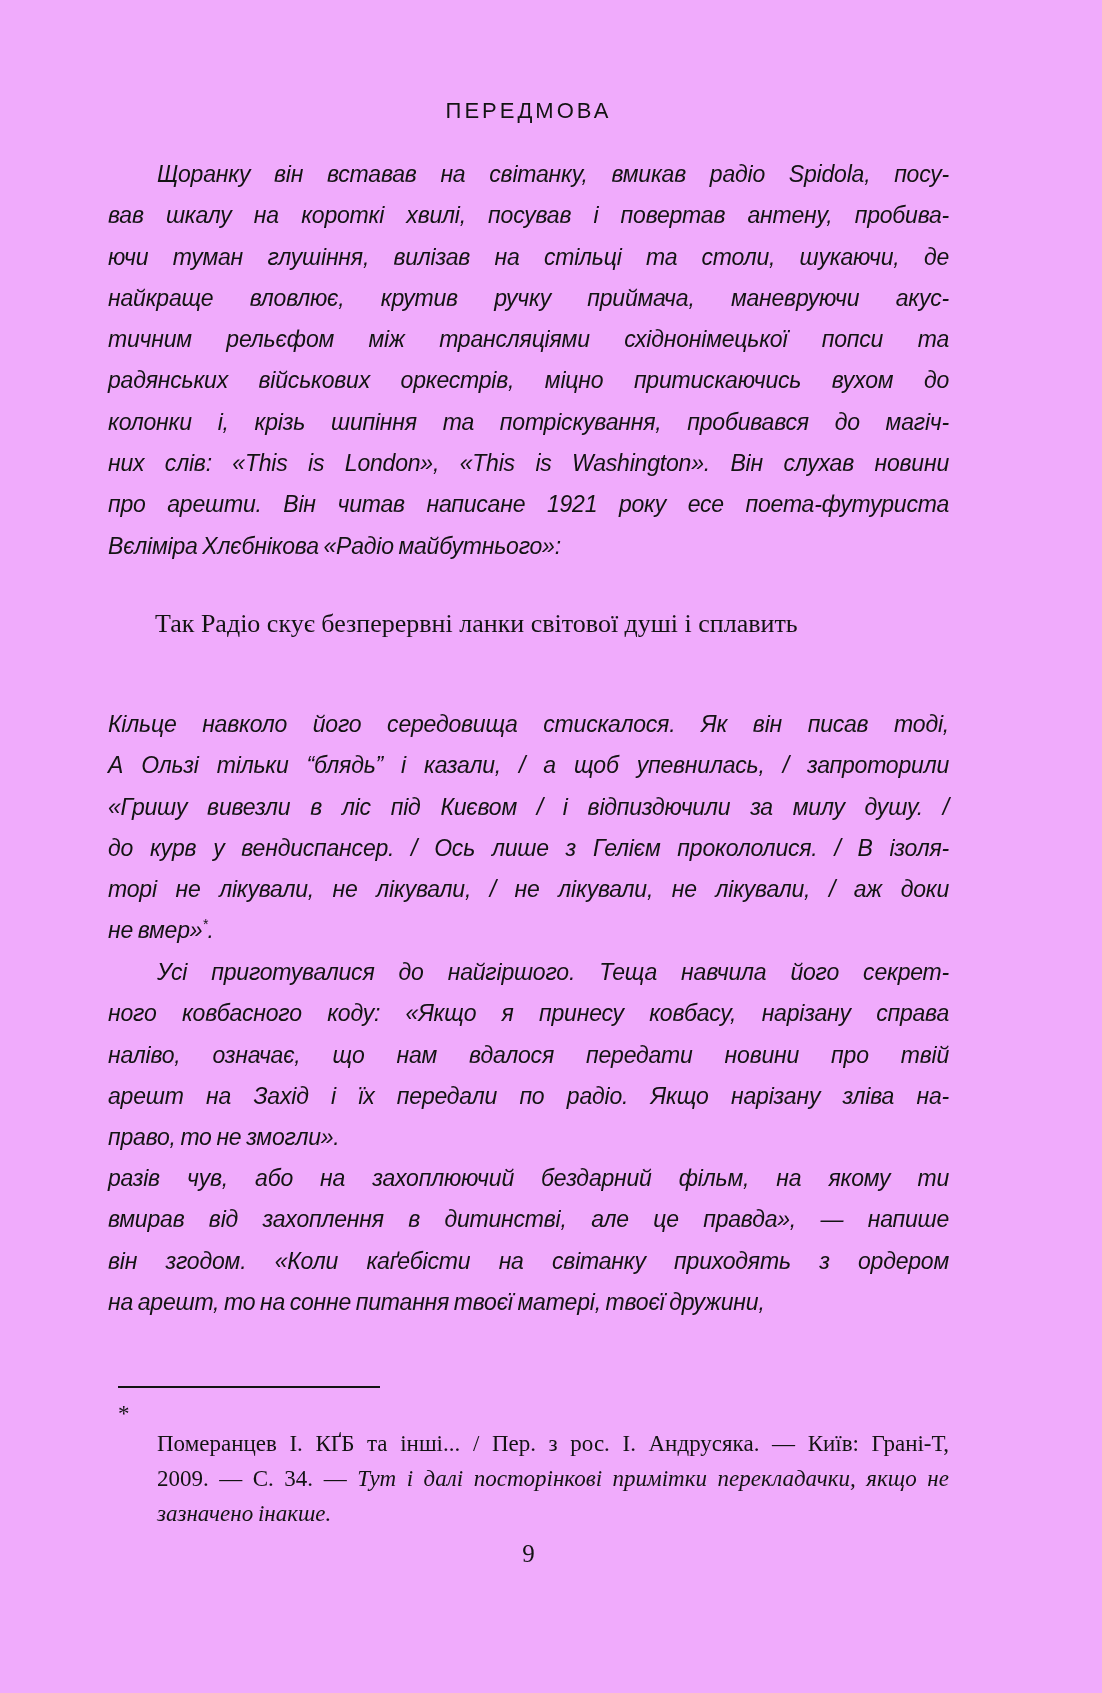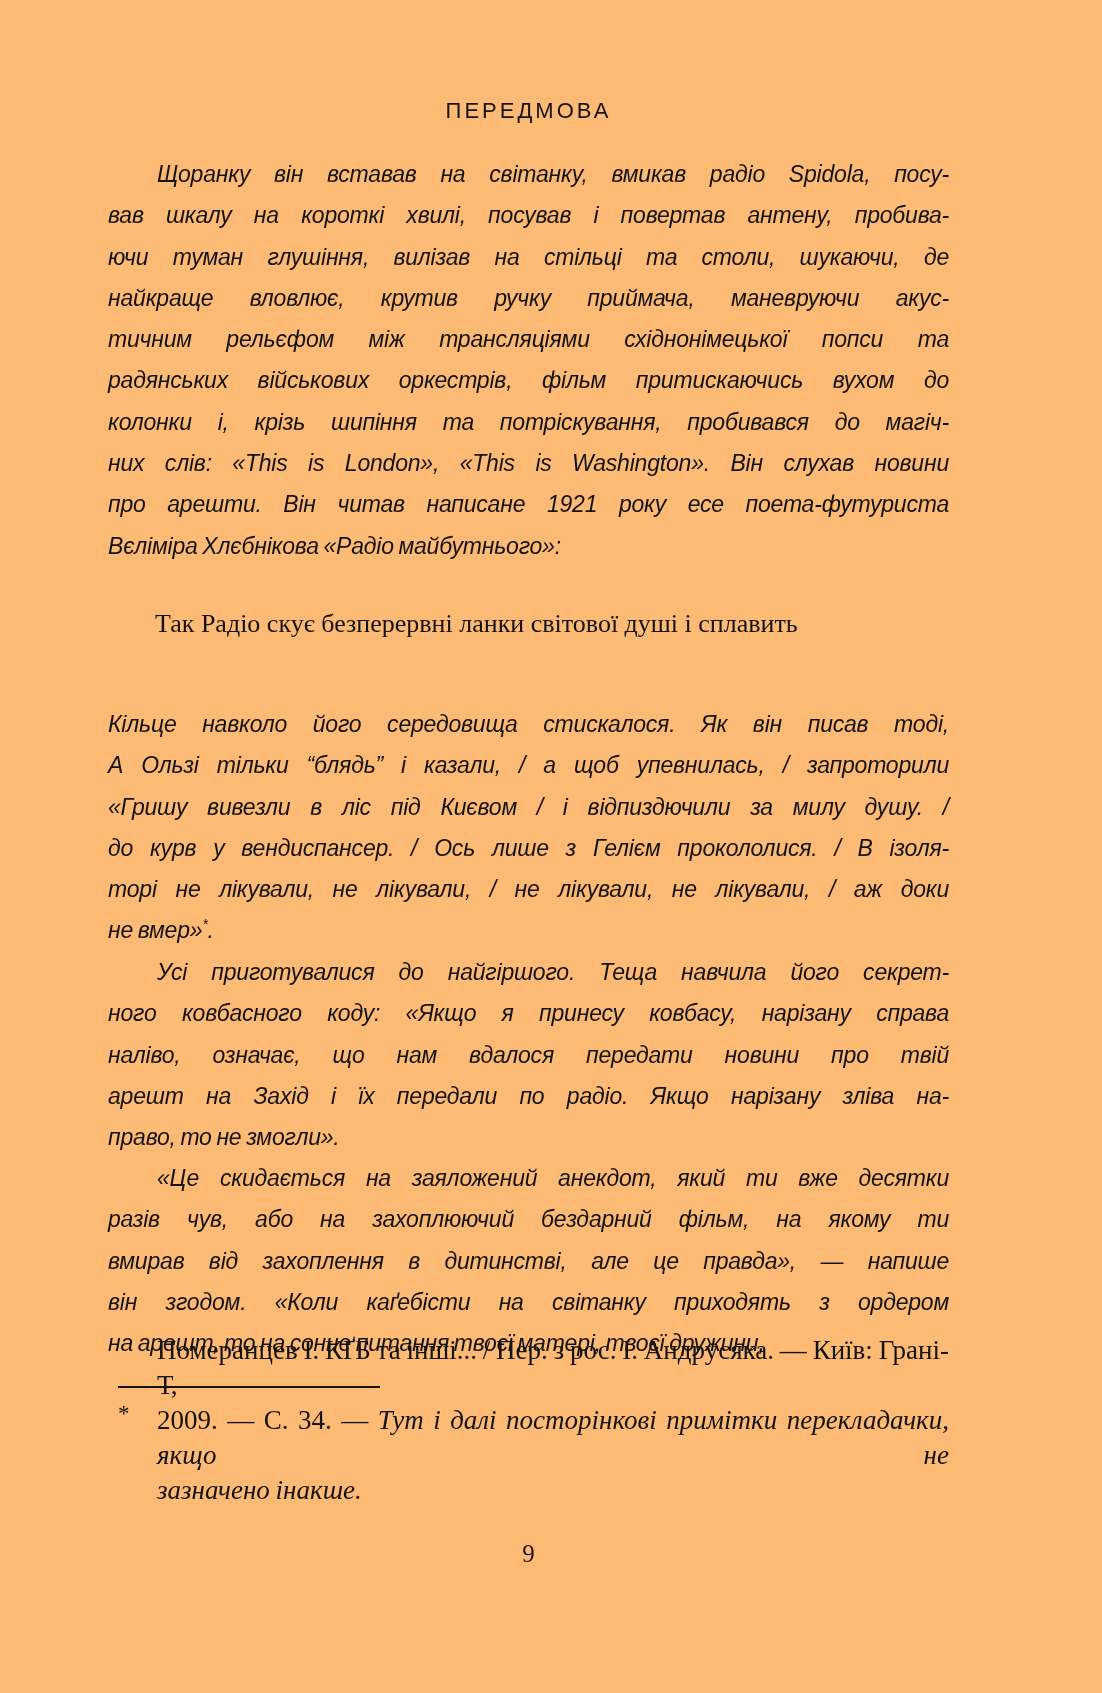--- a/index.html
+++ b/index.html
@@ -1,20 +1,20 @@
 <!DOCTYPE html>
 <html><head>
 <meta charset="utf-8">
 <style>
   html, body { margin: 0; padding: 0; background: #ffffff; }
   .page {
     position: relative;
     width: 1102px;
     height: 1693px;
-    background: #fdba74;
+    background: #f0abfc;
     color: #131313;
     overflow: hidden;
   }
   .column {
     position: absolute;
     left: 108px;
     top: 0;
     width: 841px;
     height: 100%;
   }
@@ -65,27 +65,27 @@
     position: absolute;
     top: 1386px;
     left: 10px;
     width: 262px;
     border: 0;
     border-top: 2px solid #131313;
     margin: 0;
   }
   .footnote {
     position: absolute;
-    top: 1333px;
+    top: 1426px;
     left: 0;
     width: 841px;
     padding-left: 49px;
     box-sizing: border-box;
     font-family: "Liberation Serif", serif;
-    font-size: 27px;
+    font-size: 23px;
     word-spacing: -1px;
     line-height: 35px;
   }
   .footnote .line { text-align: justify; text-align-last: justify; }
   .footnote .line.last { text-align: left; text-align-last: auto; }
   .footnote .it { font-style: italic; }
   .fn-marker {
     position: absolute;
     left: 10px;
     top: 1401px;
@@ -110,21 +110,21 @@
   <div class="column">
     <h1 class="heading">ПЕРЕДМОВА</h1>
 
     <div id="blocks">
         <div class="block b0 body-italic">
           <div class="line indent"><span>Щоранку він вставав на світанку, вмикав радіо Spidola, посу-</span></div>
           <div class="line"><span>вав шкалу на короткі хвилі, посував і повертав антену, пробива-</span></div>
           <div class="line"><span>ючи туман глушіння, вилізав на стільці та столи, шукаючи, де</span></div>
           <div class="line"><span>найкраще вловлює, крутив ручку приймача, маневруючи акус-</span></div>
           <div class="line"><span>тичним рельєфом між трансляціями східнонімецької попси та</span></div>
-          <div class="line"><span>радянських військових оркестрів, фільм притискаючись вухом до</span></div>
+          <div class="line"><span>радянських військових оркестрів, міцно притискаючись вухом до</span></div>
           <div class="line"><span>колонки і, крізь шипіння та потріскування, пробивався до магіч-</span></div>
           <div class="line"><span>них слів: «This is London», «This is Washington». Він слухав новини</span></div>
           <div class="line"><span>про арешти. Він читав написане 1921 року есе поета-футуриста</span></div>
           <div class="line last"><span>Вєліміра Хлєбнікова «Радіо майбутнього»:</span></div>
         </div>
         <div class="block b1 quote-serif">
           <div class="line"><span>Так Радіо скує безперервні ланки світової душі і сплавить</span></div>
         </div>
         <div class="block b2 body-italic">
           <div class="line"><span>Кільце навколо його середовища стискалося. Як він писав тоді,</span></div>
@@ -135,21 +135,20 @@
           <div class="line last"><span>не вмер»</span><sup>*</sup><span>.</span></div>
         </div>
         <div class="block b3 body-italic">
           <div class="line indent"><span>Усі приготувалися до найгіршого. Теща навчила його секрет-</span></div>
           <div class="line"><span>ного ковбасного коду: «Якщо я принесу ковбасу, нарізану справа</span></div>
           <div class="line"><span>наліво, означає, що нам вдалося передати новини про твій</span></div>
           <div class="line"><span>арешт на Захід і їх передали по радіо. Якщо нарізану зліва на-</span></div>
           <div class="line last"><span>право, то не змогли».</span></div>
         </div>
         <div class="block b4 body-italic">
-          <div class="line indent"><span>«Це скидається на заяложений анекдот, який ти вже десятки</span></div>
           <div class="line"><span>разів чув, або на захоплюючий бездарний фільм, на якому ти</span></div>
           <div class="line"><span>вмирав від захоплення в дитинстві, але це правда», — напише</span></div>
           <div class="line"><span>він згодом. «Коли каґебісти на світанку приходять з ордером</span></div>
           <div class="line last"><span>на арешт, то на сонне питання твоєї матері, твоєї дружини,</span></div>
         </div>
       </div>
 
     <hr class="fn-rule">
     <span class="fn-marker">*</span>
     <div id="footnote" class="footnote">

